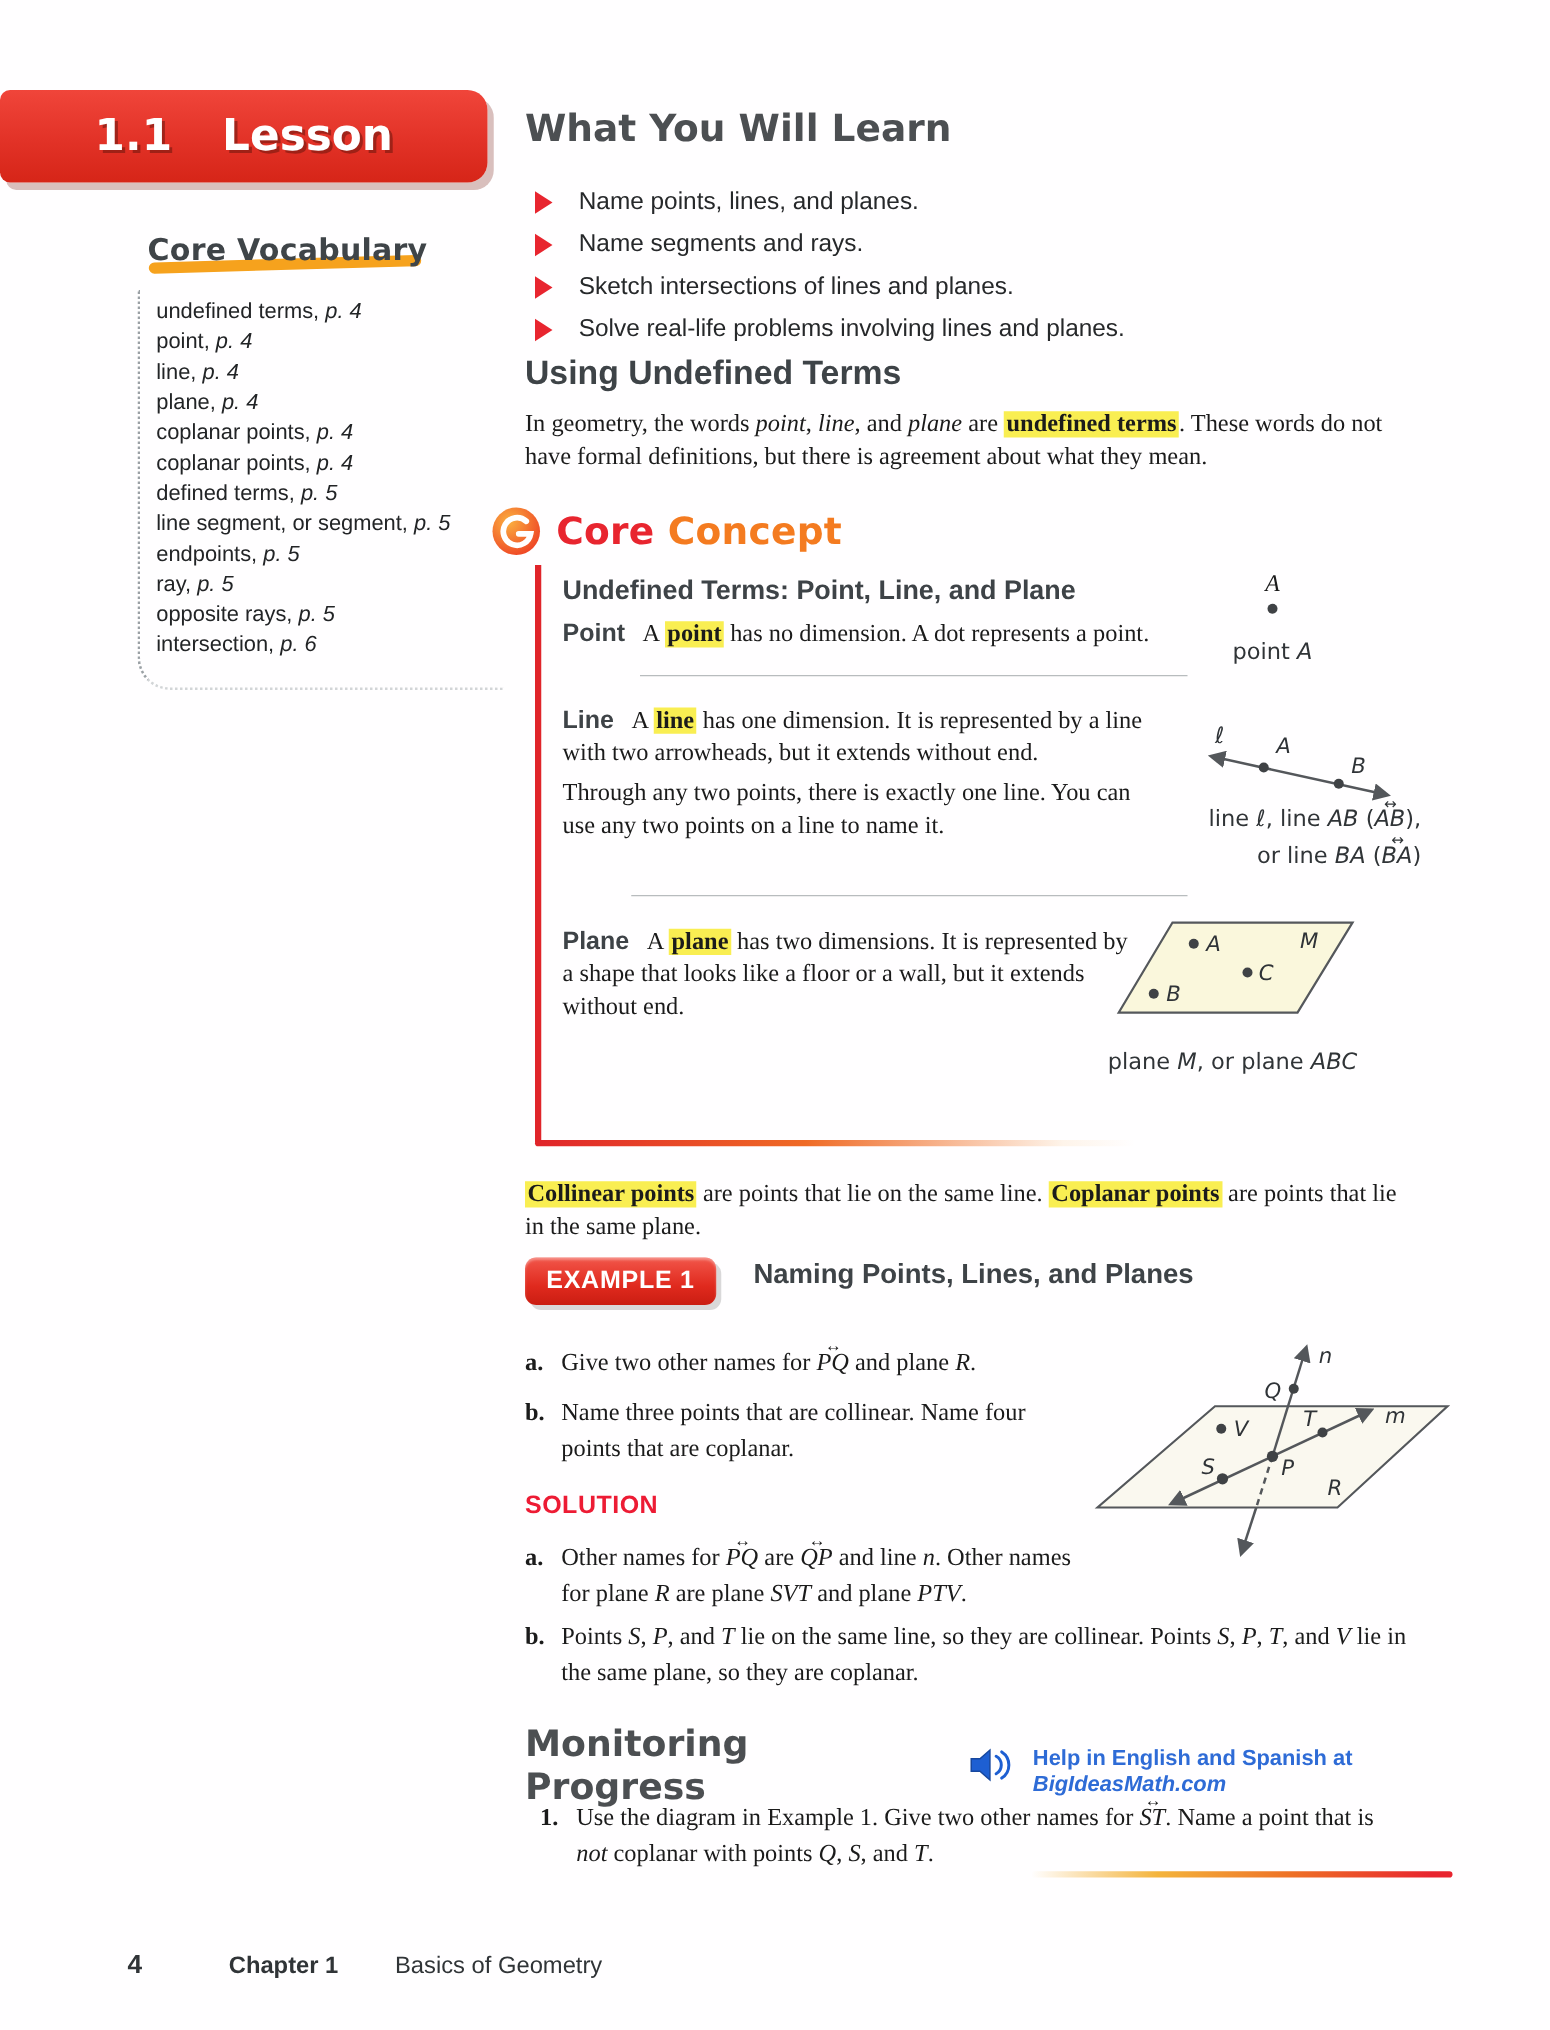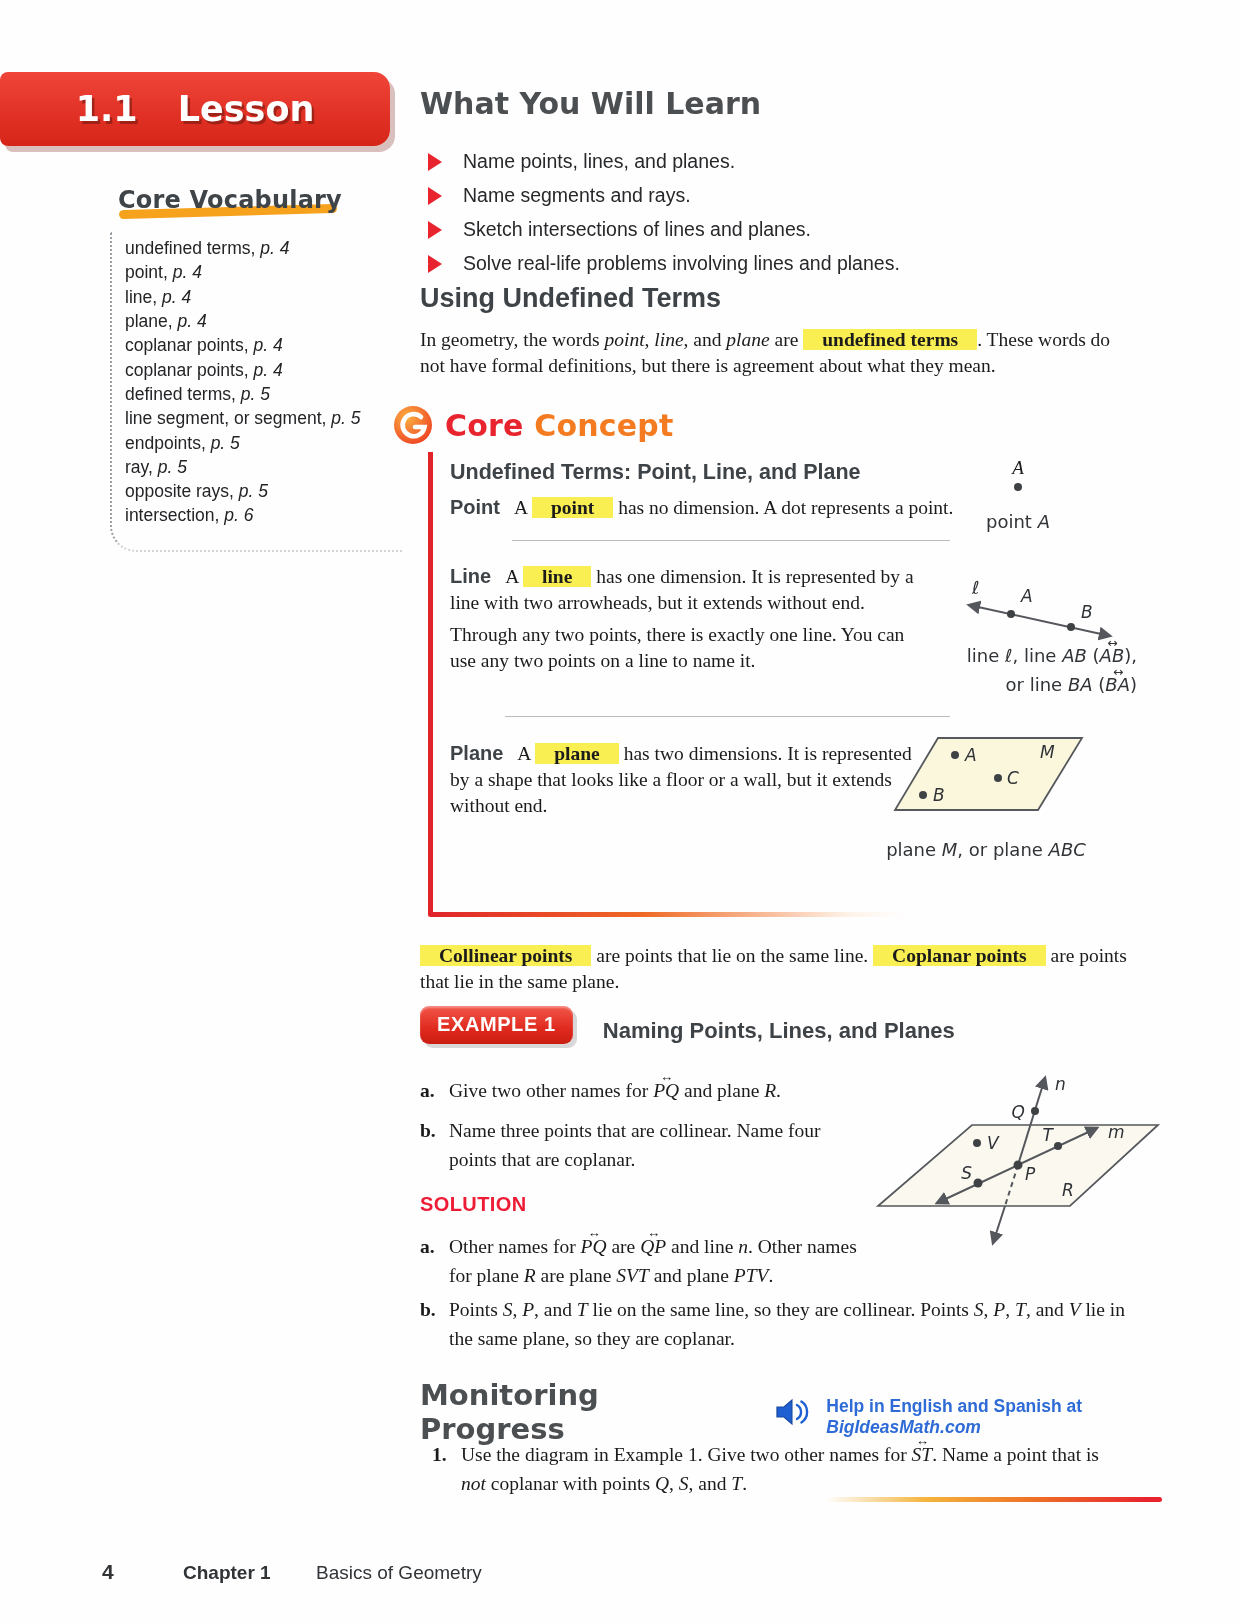--- a/index.html
+++ b/index.html
@@ -19,21 +19,21 @@
   
   .sidebar{position:absolute;left:103px;top:186px;width:300px;}
   .cv-head{font-family:"DejaVu Sans",sans-serif;font-weight:bold;font-size:24px;color:#3f4448;
     padding-left:15px;letter-spacing:0.2px;position:relative;z-index:2;}
   .cv-swoosh{width:218px;height:9px;background:#f6a21d;border-radius:6px;margin:-7px 0 0 16px;
     transform:rotate(-1.6deg);position:relative;z-index:1;}
   .vocab{list-style:none;margin:16px 0 0 7px;padding:4px 0 22px 13px;
     border-left:2px dotted #9aa0a4;border-bottom:2px dotted #d2d5d7;border-bottom-left-radius:26px;
     font-family:"Liberation Sans",sans-serif;font-size:17.5px;line-height:1.39;color:#222426;}
   .i{font-style:italic;}
-  .hl{background:#f9ee52;font-weight:bold;padding:0 19px;}
+  .hl{background:#f9ee52;font-weight:bold;padding:0 2px;}
 
   
   .learn-head{position:absolute;left:420px;top:86px;font-family:"DejaVu Sans",sans-serif;
     font-weight:bold;font-size:30px;color:#4c4f52;margin:0;}
   .goals{position:absolute;left:428px;top:150px;width:700px;}
   .goal{display:flex;align-items:flex-start;margin-bottom:11px;
     font-family:"Liberation Sans",sans-serif;font-size:19.5px;color:#26282a;}
   .tri{width:0;height:0;border-left:14px solid #e8252f;border-top:9px solid transparent;
     border-bottom:9px solid transparent;margin:3px 21px 0 0;flex:none;}
 
@@ -69,21 +69,21 @@
   .diag-cap{font-family:"DejaVu Sans",sans-serif;font-size:18px;color:#303437;line-height:1.35;}
   .pt-diag .diag-cap{margin-top:19px;}
   .line-cap{position:absolute;left:905px;top:642px;width:232px;text-align:right;line-height:1.6;}
   .plane-cap{position:absolute;left:868px;top:838px;width:236px;text-align:center;}
   svg text{font-family:"DejaVu Sans",sans-serif;font-style:italic;fill:#2f3337;}
 
   
   .collinear-p{position:absolute;left:420px;top:943px;width:708px;}
 
   
-  .ex-row{position:absolute;left:420px;top:1006px;display:flex;align-items:flex-end;}
+  .ex-row{position:absolute;left:420px;top:1006px;display:flex;align-items:flex-start;}
   .ex-badge{display:inline-block;background:linear-gradient(180deg,#f2564a 0%,#e02a1e 60%,#ca1d12 100%);
     color:#ffffff;font-family:"Liberation Sans",sans-serif;font-weight:bold;font-size:20px;
     letter-spacing:0.6px;padding:7px 17px 8px;border-radius:9px;
     box-shadow:4px 4px 0 rgba(170,170,170,0.45), inset 0 2px 2px rgba(255,255,255,0.35);}
   .ex-title{margin-left:30px;font-family:"Liberation Sans",sans-serif;font-weight:bold;
     font-size:22px;color:#3e4347;}
   .item{display:flex;line-height:1.5;}
   .ilabel{font-weight:bold;width:29px;flex:none;}
   .ex-a{position:absolute;left:420px;top:1076px;width:505px;}
   .ex-b{position:absolute;left:420px;top:1116px;width:438px;}

